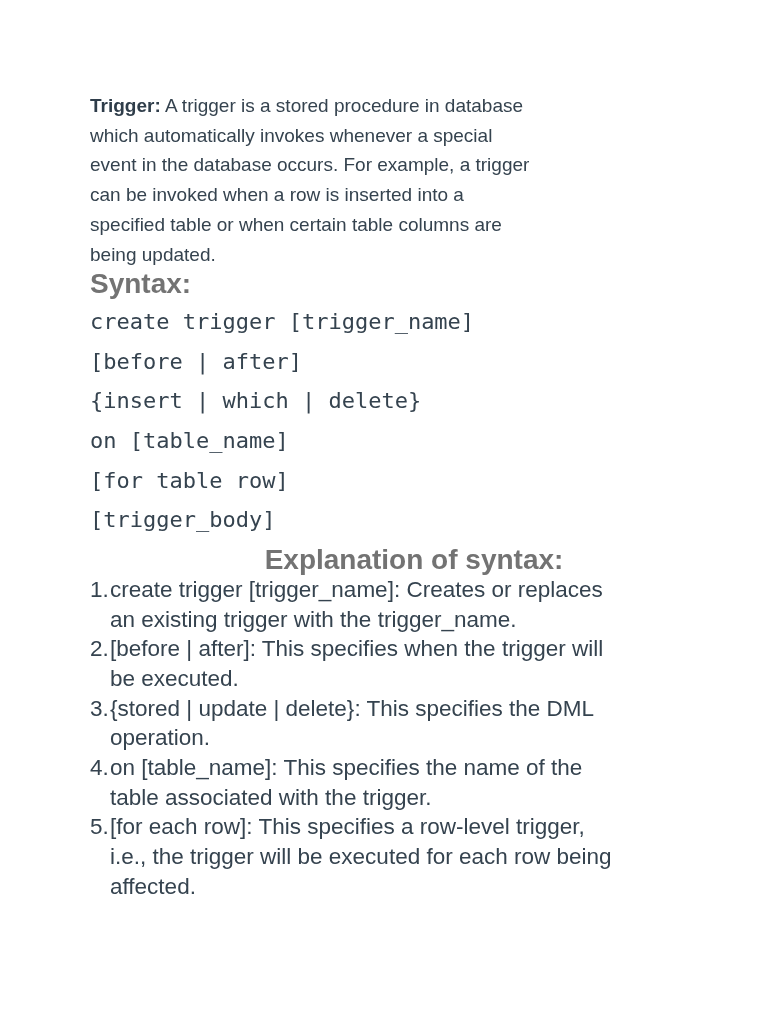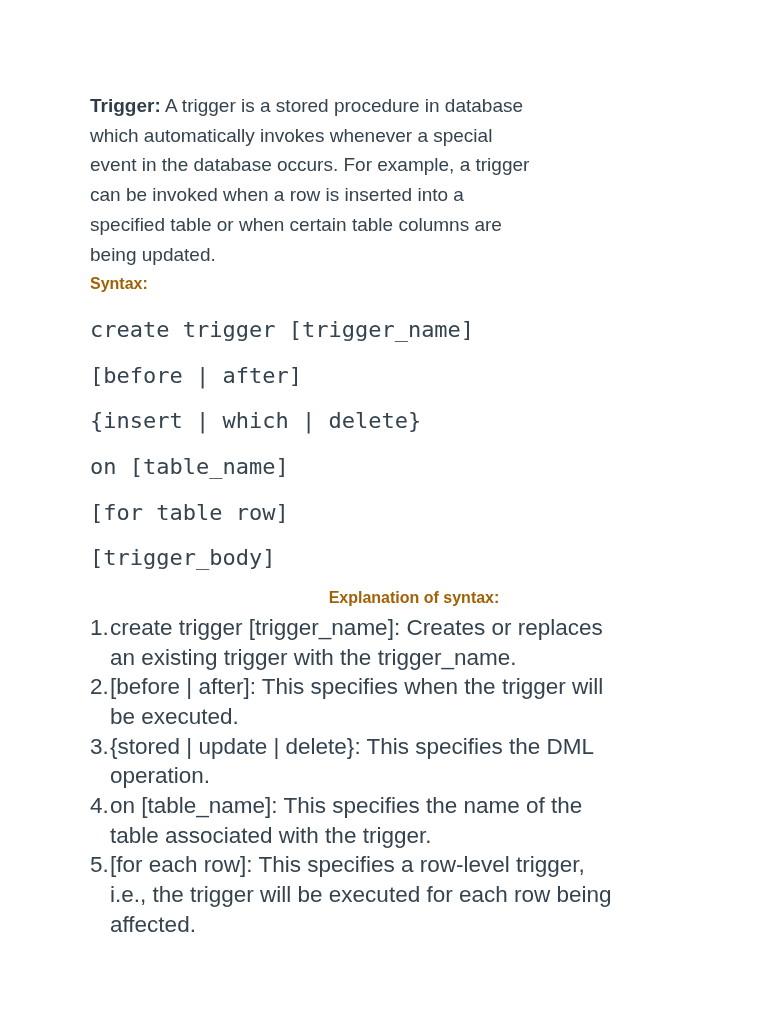--- a/index.html
+++ b/index.html
@@ -29,30 +29,30 @@
   }
   .intro b {
     font-weight: bold;
     color: #2f3d4a;
   }
   .pre {
     white-space: pre-line;
   }
   .heading {
     margin: 0;
-    font-size: 16px;
+    font-size: 28px;
     line-height: 29.7px;
     font-weight: bold;
-    color: #a16207;
+    color: #737373;
   }
   .code-block {
     margin: 0;
   }
   .code-line {
-    margin: 16px 0 10px 0;
+    margin: 8px 0 10px 0;
     font-family: "DejaVu Sans Mono", monospace;
     font-size: 22px;
     line-height: 29.7px;
     color: #35434f;
   }
   .expl-heading {
     margin-top: 2px;
     text-align: center;
   }
   .expl-list {

